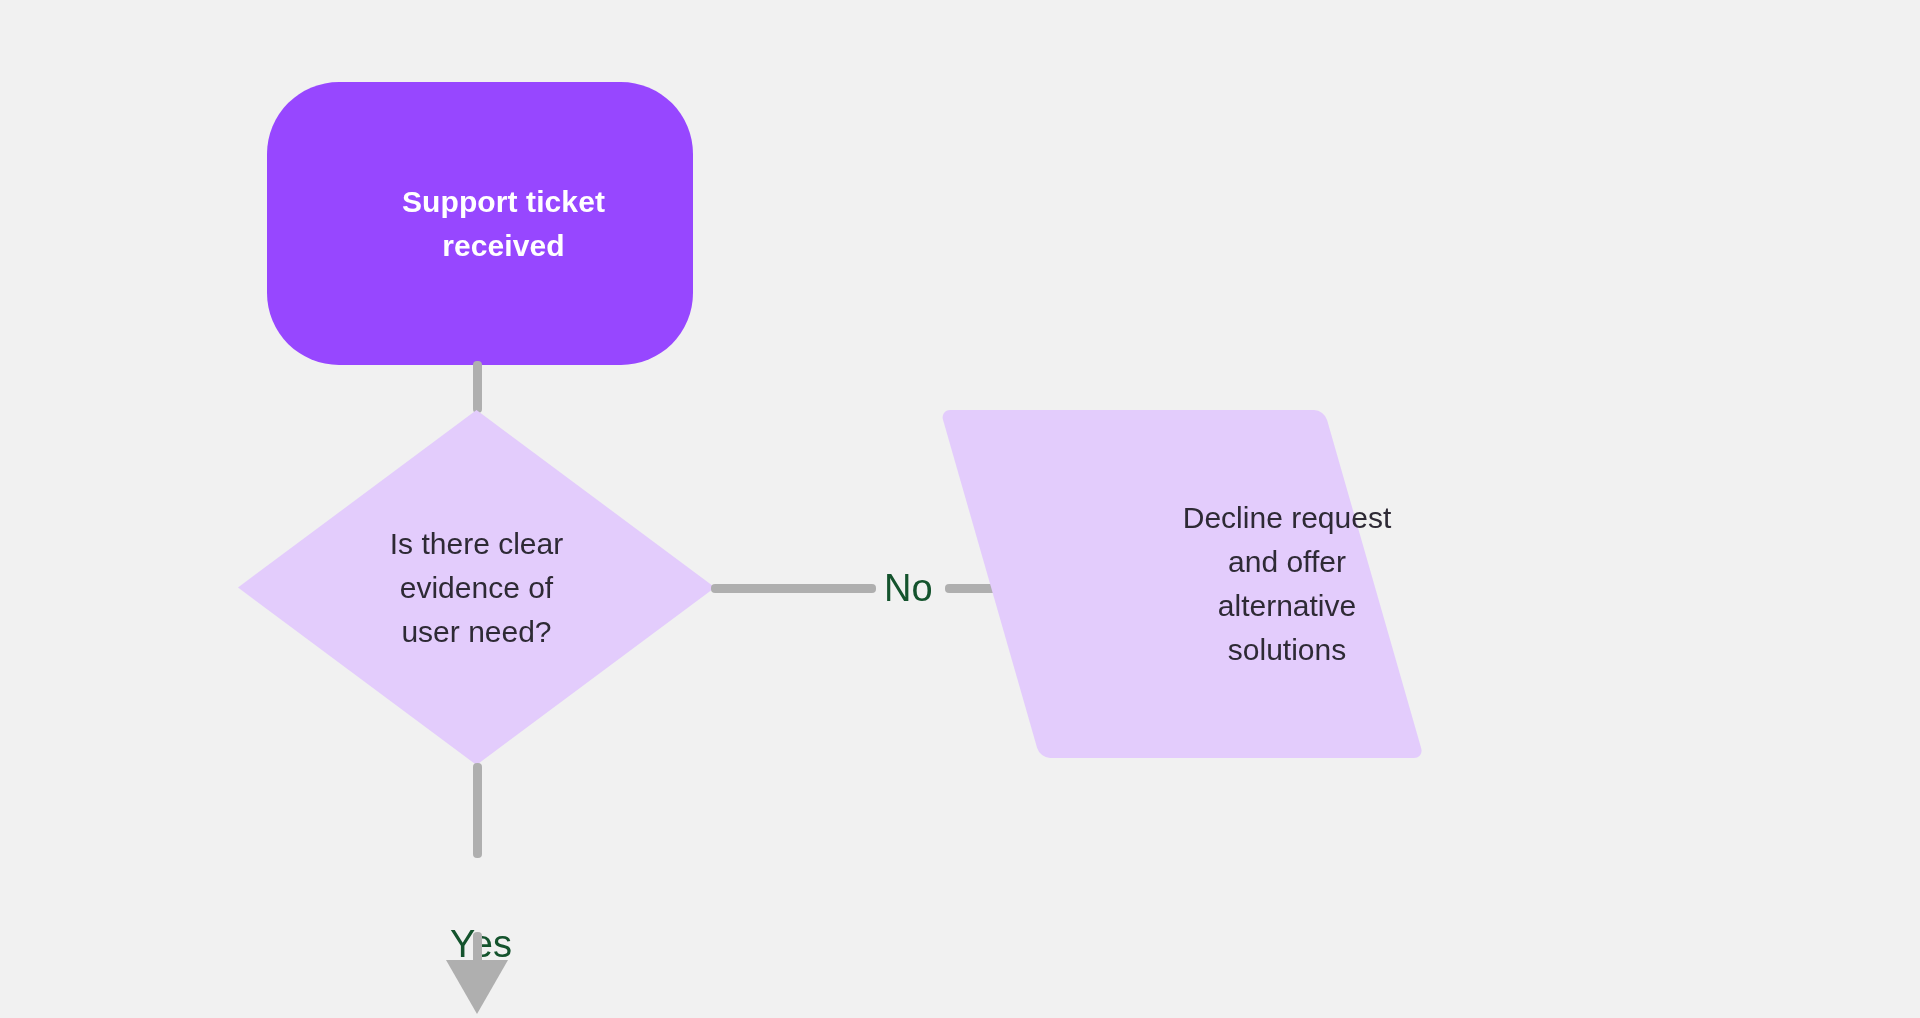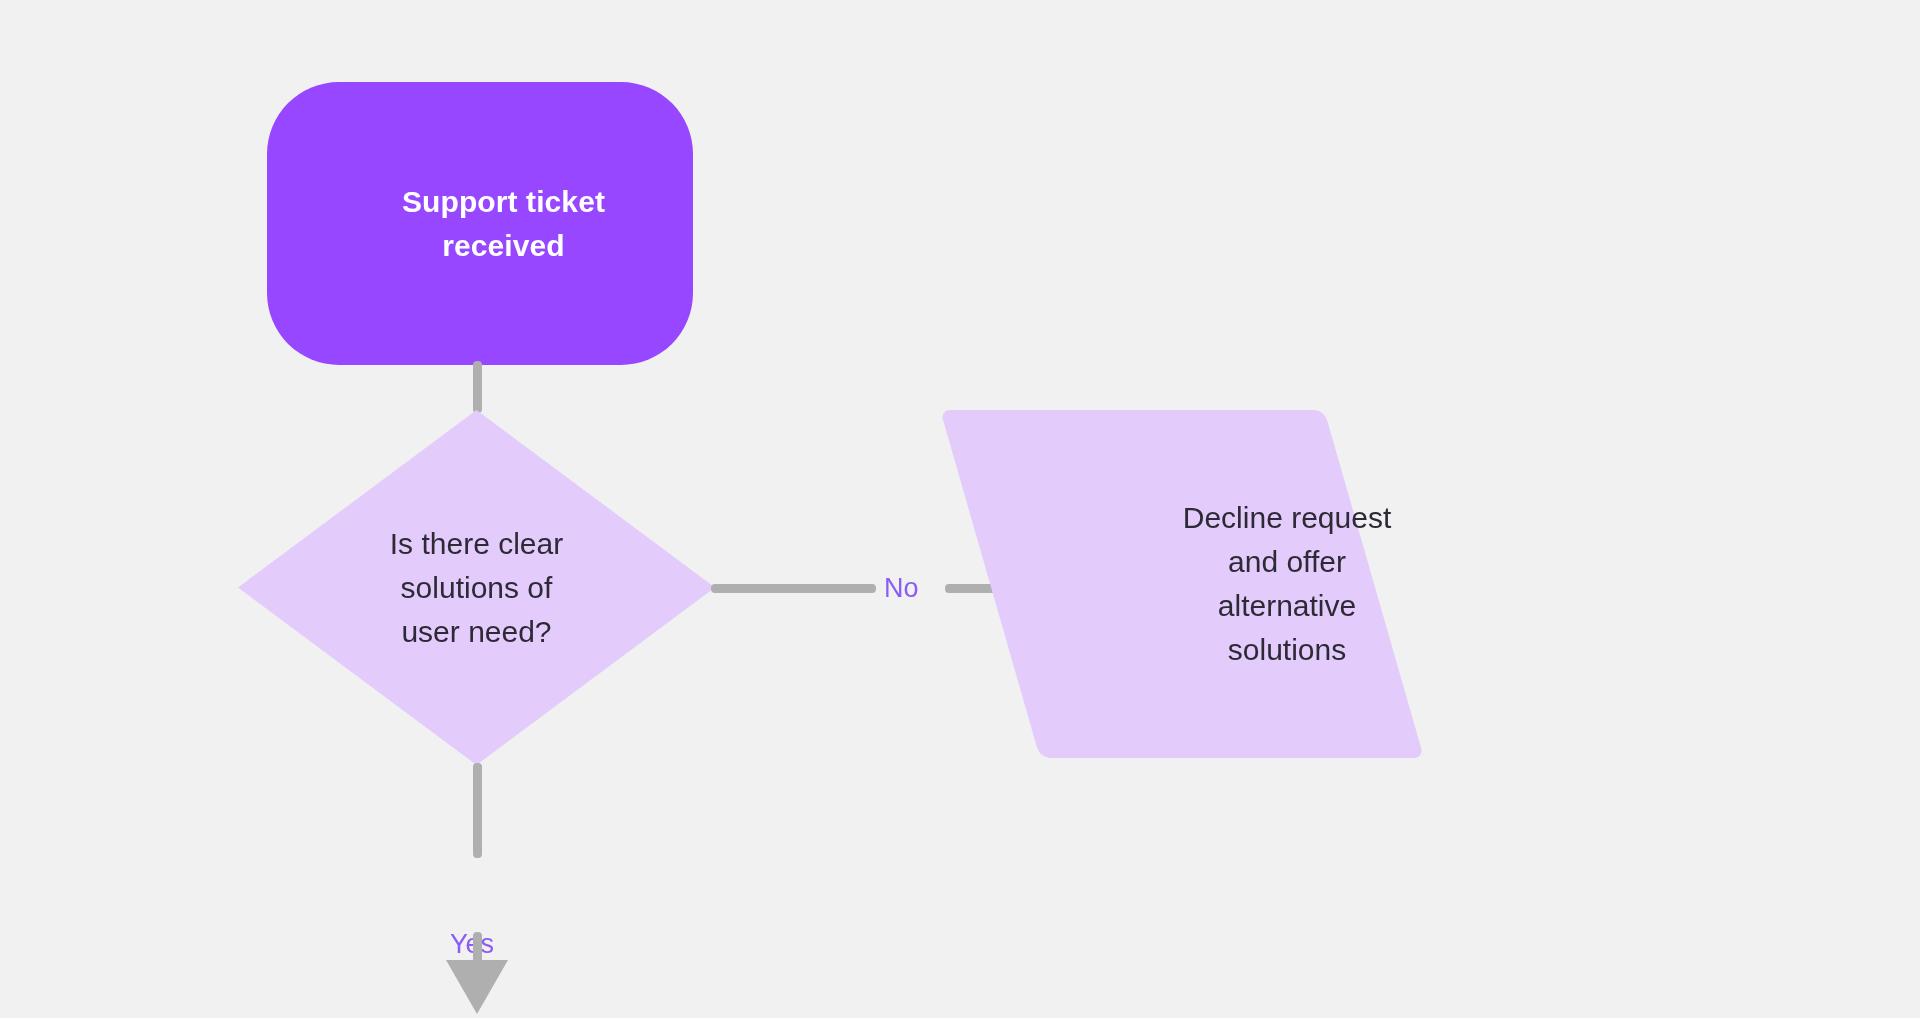--- a/index.html
+++ b/index.html
@@ -107,22 +107,22 @@
   }
 
   
   .conn-line {
     position: absolute;
     background: #afafaf;
     border-radius: 4px;
   }
   .conn-label {
     position: absolute;
-    color: #8b5cf6;
-    font-size: 27px;
+    color: #14532d;
+    font-size: 38px;
     line-height: 34px;
     white-space: nowrap;
   }
   .arrow-right {
     position: absolute;
     width: 0;
     height: 0;
     border-top: 31px solid transparent;
     border-bottom: 31px solid transparent;
     border-left: 54px solid #afafaf;
@@ -159,21 +159,21 @@
   <div class="node" id="node-start">
     <span class="node-label">Support ticket
 received</span>
   </div>
 
   <div class="conn-line" id="edge-start-decision-line"></div>
 
   <div class="node" id="node-decision">
     <div class="diamond-shape"></div>
     <span class="node-label">Is there clear
-solutions of
+evidence of
 user need?</span>
   </div>
 
   <div class="conn-line" id="edge-no-seg1"></div>
   <span class="conn-label" id="edge-no-label">No</span>
   <div class="conn-line" id="edge-no-seg2"></div>
   <div class="arrow-right" id="edge-no-arrow"></div>
 
   <div class="node" id="node-decline">
     <div class="para-shape"></div>

